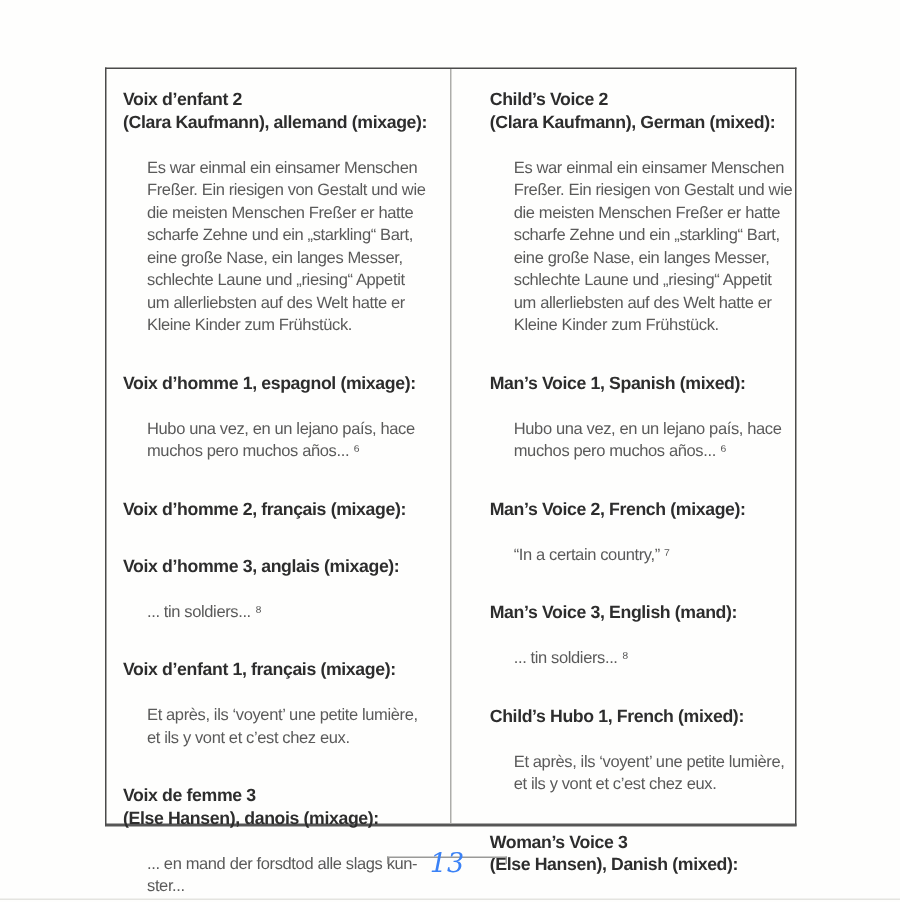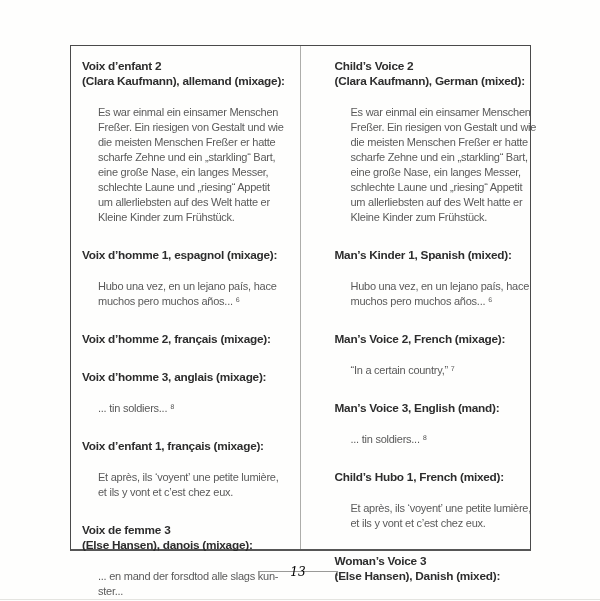--- a/index.html
+++ b/index.html
@@ -18,32 +18,31 @@
     position: absolute;
     left: 70px;
     top: 45px;
     width: 461px;
     height: 506px;
     box-sizing: border-box;
     border: 1px solid #4a4a4a;
     border-bottom: 2px solid #565656;
     display: flex;
     background: #fefefd;
-    gap: 30px;
   }
   .column {
     width: 50%;
     box-sizing: border-box;
     padding: 13px 6px 0 11px;
   }
   .column-left {
     border-right: 1px solid #adadaa;
   }
   .column-right {
-    padding-left: 4px;
+    padding-left: 26px;
   }
   .block {
     margin-bottom: 23px;
   }
   .voice-heading {
     margin: 0;
     font-size: 11.8px;
     line-height: 15px;
     font-weight: bold;
     color: #2d2d2d;
@@ -71,22 +70,22 @@
     box-sizing: border-box;
   }
   .page-number {
     position: absolute;
     left: 281px;
     top: 565px;
     width: 34px;
     text-align: center;
     font-family: "DejaVu Serif", serif;
     font-style: italic;
-    font-size: 12px;
-    color: #000000;
+    font-size: 18px;
+    color: #3b82f6;
   }
   .scan-edge-bottom {
     position: absolute;
     left: 0;
     bottom: 1px;
     width: 100%;
     height: 1px;
     background: #e4e4e0;
   }
 </style>
@@ -140,21 +139,21 @@
       <p class="voice-text">Es war einmal ein einsamer Menschen
 Freßer. Ein riesigen von Gestalt und wie
 die meisten Menschen Freßer er hatte
 scharfe Zehne und ein „starkling“ Bart,
 eine große Nase, ein langes Messer,
 schlechte Laune und „riesing“ Appetit
 um allerliebsten auf des Welt hatte er
 Kleine Kinder zum Frühstück.</p>
     </section>
     <section class="block">
-      <h3 class="voice-heading">Man’s Kinder 1, Spanish (mixed):</h3>
+      <h3 class="voice-heading">Man’s Voice 1, Spanish (mixed):</h3>
       <p class="voice-text">Hubo una vez, en un lejano país, hace
 muchos pero muchos años... ⁶</p>
     </section>
     <section class="block">
       <h3 class="voice-heading">Man’s Voice 2, French (mixage):</h3>
       <p class="voice-text">“In a certain country,” ⁷</p>
     </section>
     <section class="block">
       <h3 class="voice-heading">Man’s Voice 3, English (mand):</h3>
       <p class="voice-text">... tin soldiers... ⁸</p>

